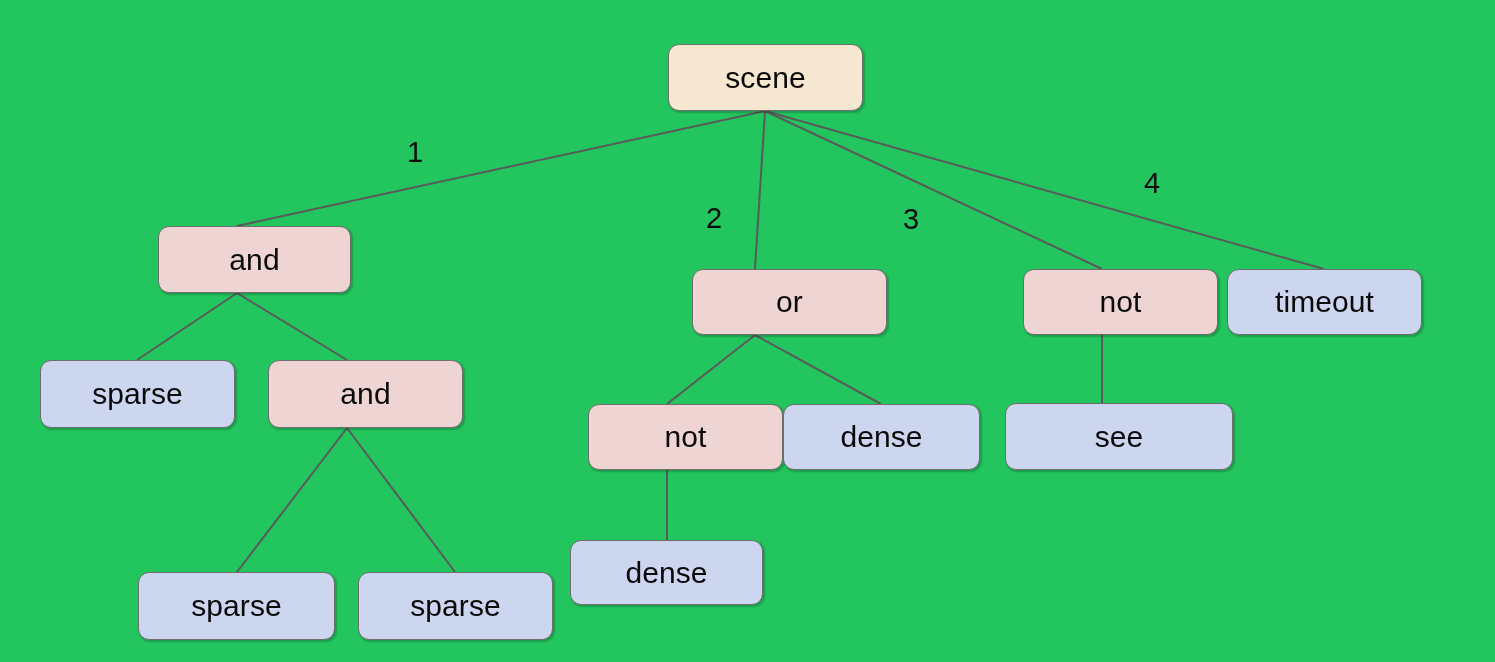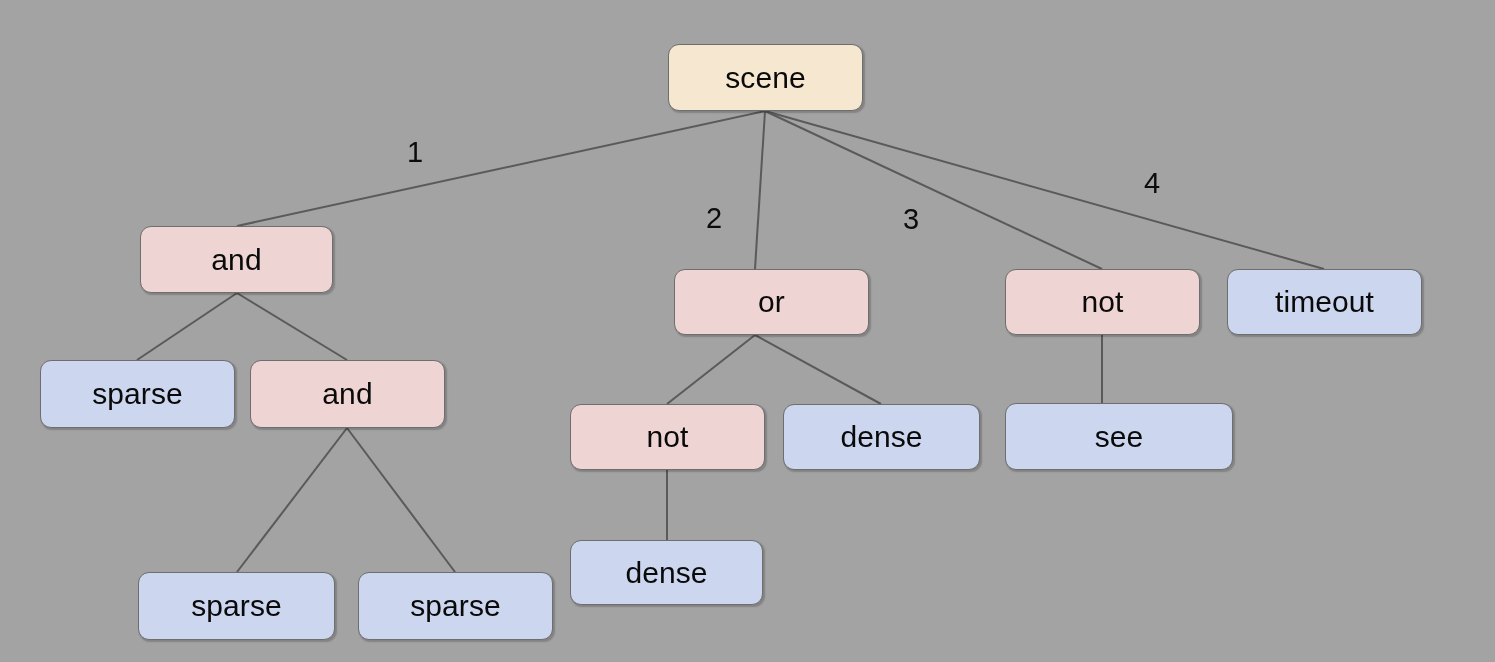--- a/index.html
+++ b/index.html
@@ -4,21 +4,21 @@
 <style>
   html, body {
     margin: 0;
     padding: 0;
     background: #ffffff;
   }
   #canvas {
     position: relative;
     width: 1495px;
     height: 662px;
-    background: #a3a3a3;
+    background: #22c55e;
     overflow: hidden;
     font-family: "Liberation Sans", sans-serif;
   }
   #edge-layer {
     position: absolute;
     left: 0;
     top: 0;
     width: 1495px;
     height: 662px;
   }
@@ -31,21 +31,21 @@
     align-items: center;
     justify-content: center;
     font-size: 30px;
     color: #0a0a0a;
     letter-spacing: 0.1px;
     box-shadow: 1.5px 1.5px 1.5px rgba(0,0,0,0.20);
     z-index: 5;
     white-space: nowrap;
   }
   .node.root   { background: #f5e7d0; }
-  .node.op     { background: #eed5d3; }
+  .node.op     { background: #eed5d3; margin-left: 18px; }
   .node.leaf   { background: #ccd6ef; }
   .edge-label {
     position: absolute;
     font-size: 29px;
     color: #0c0c0c;
     z-index: 6;
     white-space: nowrap;
     transform: translate(-50%, -50%);
   }
 </style>
@@ -64,21 +64,21 @@
       <line x1="347" y1="428" x2="455" y2="572" stroke="#5a5a5a" stroke-width="2"></line>
       <line x1="755" y1="335" x2="667" y2="404" stroke="#5a5a5a" stroke-width="2"></line>
       <line x1="755" y1="335" x2="881" y2="404" stroke="#5a5a5a" stroke-width="2"></line>
       <line x1="667" y1="470" x2="667" y2="540" stroke="#5a5a5a" stroke-width="2"></line>
       <line x1="1102" y1="335" x2="1102" y2="403" stroke="#5a5a5a" stroke-width="2"></line>
     </svg>
 <div class="node root" style="left: 668px; top: 44px; width: 195px; height: 67px;">scene</div>
     <div class="node op" style="left: 140px; top: 226px; width: 193px; height: 67px;">and</div>
     <div class="node op" style="left: 674px; top: 269px; width: 195px; height: 66px;">or</div>
     <div class="node op" style="left: 1005px; top: 269px; width: 195px; height: 66px;">not</div>
-    <div class="node leaf" style="left: 1227px; top: 269px; width: 195px; height: 66px;">timeout</div>
+    <div class="node leaf" style="left: 1227px; top: 269px; width: 195px; height: 66px; border-radius: 12px;">timeout</div>
     <div class="node leaf" style="left: 40px; top: 360px; width: 195px; height: 68px;">sparse</div>
     <div class="node op" style="left: 250px; top: 360px; width: 195px; height: 68px;">and</div>
     <div class="node op" style="left: 570px; top: 404px; width: 195px; height: 66px;">not</div>
     <div class="node leaf" style="left: 783px; top: 404px; width: 197px; height: 66px;">dense</div>
     <div class="node leaf" style="left: 1005px; top: 403px; width: 228px; height: 67px;">see</div>
     <div class="node leaf" style="left: 138px; top: 572px; width: 197px; height: 68px;">sparse</div>
     <div class="node leaf" style="left: 358px; top: 572px; width: 195px; height: 68px;">sparse</div>
     <div class="node leaf" style="left: 570px; top: 540px; width: 193px; height: 65px;">dense</div>
     <div class="edge-label" style="left: 415px; top: 152px;">1</div>
     <div class="edge-label" style="left: 714px; top: 218px;">2</div>

